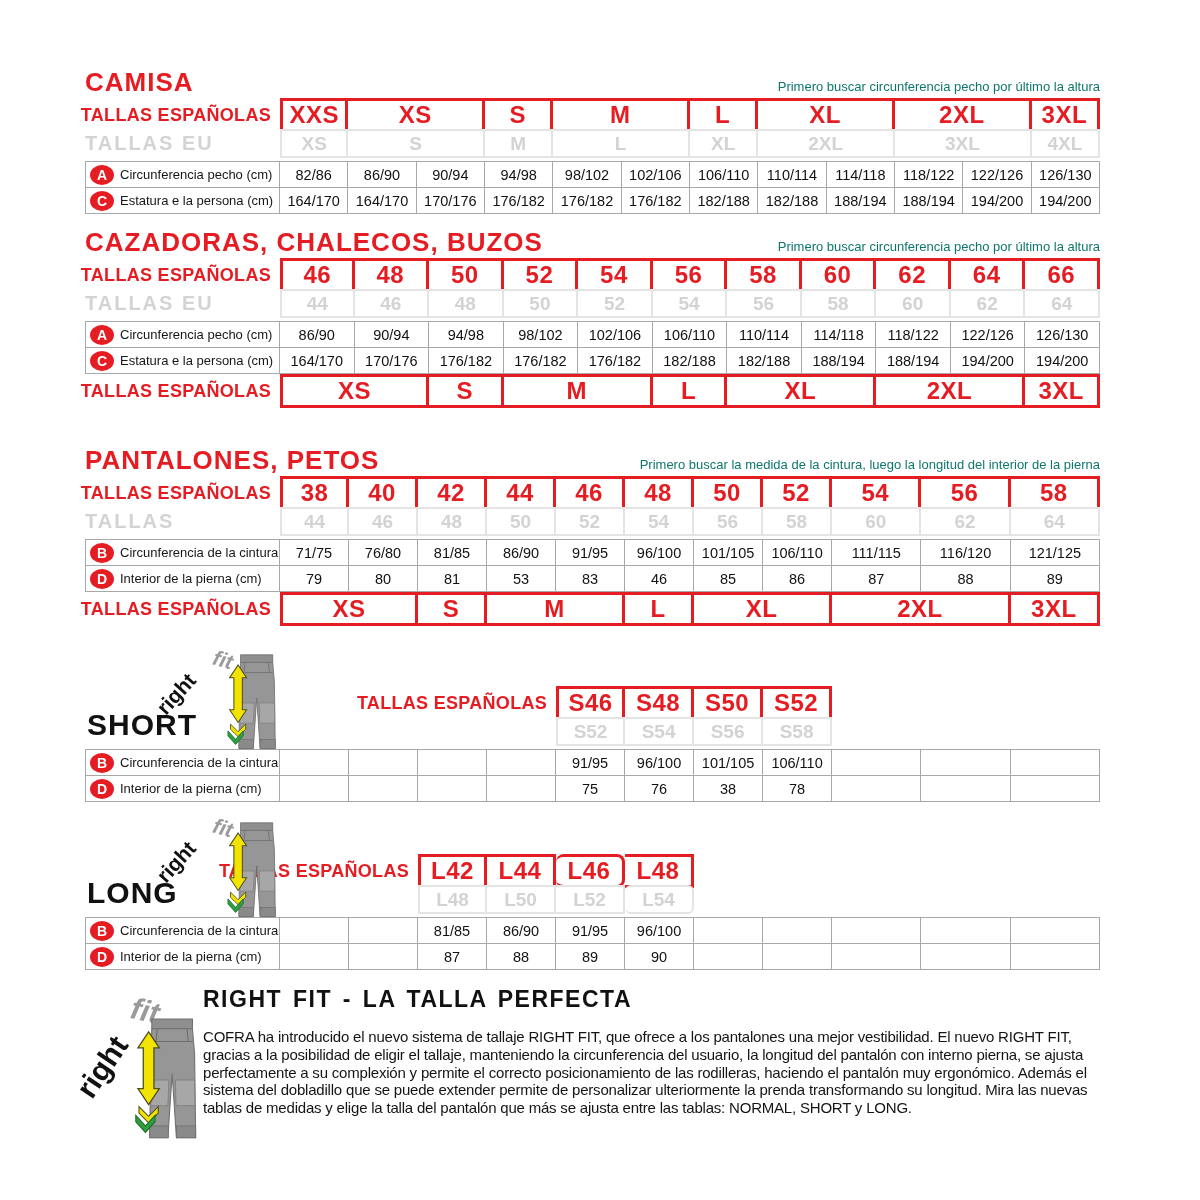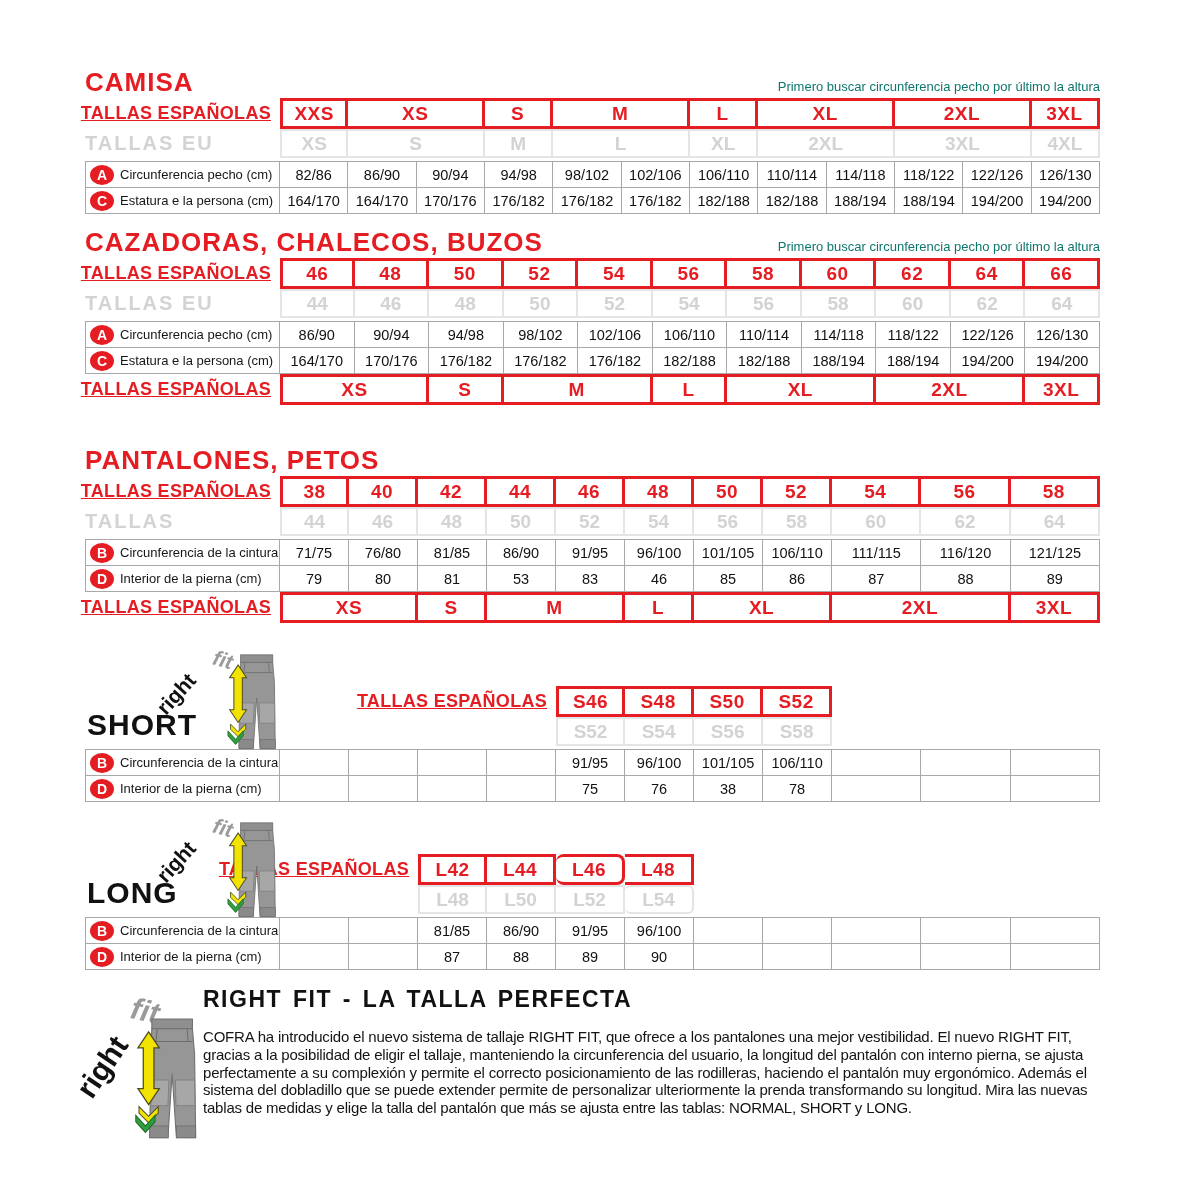--- a/index.html
+++ b/index.html
@@ -20,25 +20,25 @@
 
   
   .trow{display:grid;}
   .trow.sizes.red{height:31px;}
   .trow.sizes.gray{height:29px;}
   .trow.data{height:27px;}
   .trow.sizes + .trow.data{margin-top:3px;}
   .trow.data + .trow.data{margin-top:-1px;}
 
   .slabel{display:flex;align-items:center;white-space:nowrap;}
-  .slabel.red{color:var(--red);font-weight:bold;font-size:18px;justify-content:flex-end;padding-right:9px;letter-spacing:0.3px;text-decoration:underline;}
+  .slabel.red{color:var(--red);font-weight:bold;font-size:18px;justify-content:flex-end;padding-right:9px;letter-spacing:0.3px;}
   .slabel.gray{color:var(--eu);font-weight:bold;font-size:20px;justify-content:flex-start;letter-spacing:2px;}
 
   .sbox{display:flex;align-items:center;justify-content:center;background:#fff;}
-  .sbox.red{border:3px solid var(--red);border-left:none;color:var(--red);font-weight:bold;font-size:19px;letter-spacing:0.5px;}
+  .sbox.red{border:3px solid var(--red);border-left:none;color:var(--red);font-weight:bold;font-size:24px;letter-spacing:0.5px;}
   .sbox.red.first{border-left:3px solid var(--red);}
   .sbox.gray{border:2px solid #e4e4e4;border-left:none;color:var(--eu);font-weight:bold;font-size:19px;}
   .sbox.gray.first{border-left:2px solid #e4e4e4;}
 
   .dlabel{border:1px solid var(--border);background:#fff;display:flex;align-items:center;gap:6px;padding-left:4px;font-size:13px;white-space:nowrap;overflow:hidden;}
   .dcell{border:1px solid var(--border);border-left:none;background:#fff;display:flex;align-items:center;justify-content:center;font-size:14.5px;color:#111;}
   .badge{flex:0 0 auto;width:24px;height:20px;border-radius:50%;background:var(--red);color:#fff;
          font-weight:bold;font-size:14px;display:flex;align-items:center;justify-content:center;}
 
   
@@ -210,20 +210,21 @@
           <div class="sbox red" style="grid-column: span 2;">XL</div>
           <div class="sbox red" style="grid-column: span 2;">2XL</div>
           <div class="sbox red" style="grid-column: span 1;">3XL</div>
         </div>
       </div>
   </div>
 
   <div class="section" id="sec-pantalones" style="top:446px;">
     <div class="sec-head">
       <h2 class="sec-title">PANTALONES, PETOS</h2>
+      <div class="sec-note">Primero buscar la medida de la cintura, luego la longitud del interior de la pierna</div>
     </div>
     <div class="size-table">
         <div class="trow sizes red" style="grid-template-columns: 195px 68fr 68fr 68fr 68fr 68fr 68fr 68fr 68fr 88fr 88fr 88fr;">
           <div class="slabel red" style="grid-column: 1 / span 1;">TALLAS ESPAÑOLAS</div>
           <div class="sbox red first" style="grid-column: span 1;">38</div>
           <div class="sbox red" style="grid-column: span 1;">40</div>
           <div class="sbox red" style="grid-column: span 1;">42</div>
           <div class="sbox red" style="grid-column: span 1;">44</div>
           <div class="sbox red" style="grid-column: span 1;">46</div>
           <div class="sbox red" style="grid-column: span 1;">48</div>

